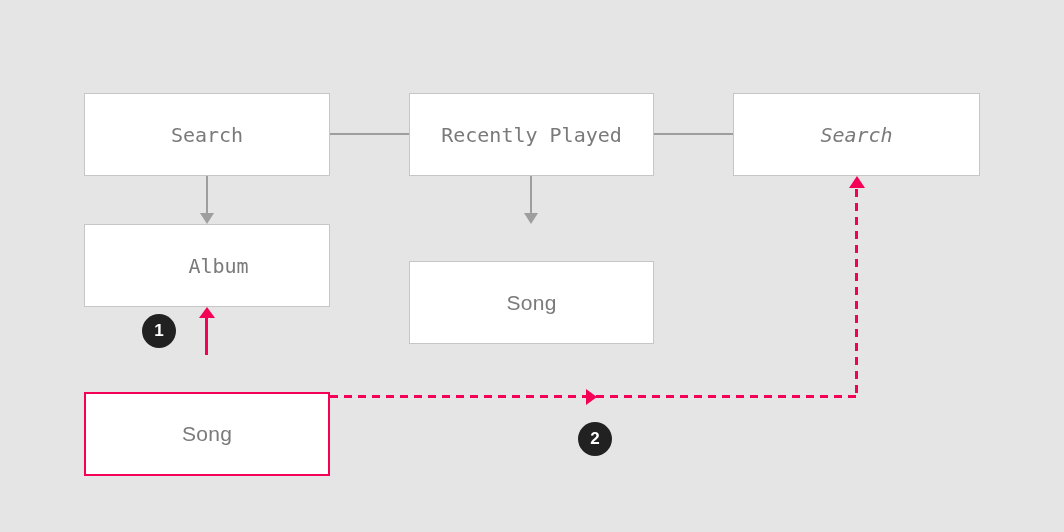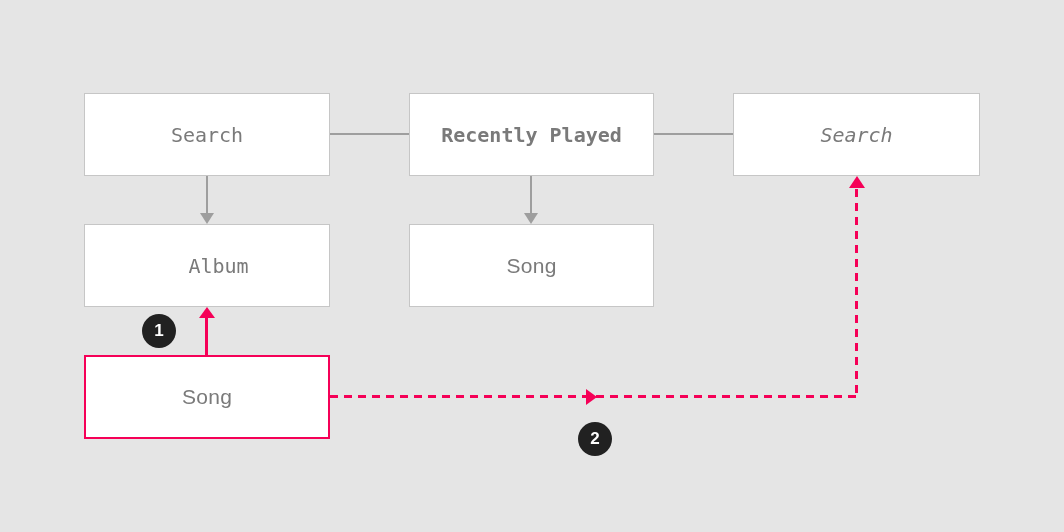--- a/index.html
+++ b/index.html
@@ -18,24 +18,24 @@
     position: absolute;
     box-sizing: border-box;
     background: #ffffff;
     border: 1px solid #c6c6c6;
     display: flex;
     align-items: center;
     justify-content: center;
     color: #7a7a7a;
   }
   .mono { font-family: "DejaVu Sans Mono", "Liberation Mono", monospace; font-size: 20px; }
-  .sans { font-family: "Liberation Sans", "DejaVu Sans", sans-serif; font-size: 21px; letter-spacing: 0.3px; }
+  .sans { font-family: "Liberation Sans", "DejaVu Sans", sans-serif; font-size: 21px; letter-spacing: 0.3px; margin-top: 37px; }
 
   #node-library          { left: 84px;  top: 93px;  width: 246px; height: 83px; }
-  #node-recently-played  { left: 409px; top: 93px;  width: 245px; height: 83px; font-weight: bold; }
+  #node-recently-played  { left: 409px; top: 93px;  width: 245px; height: 83px; }
   #node-search           { left: 733px; top: 93px;  width: 247px; height: 83px; font-style: italic; }
   #node-album            { left: 84px;  top: 224px; width: 246px; height: 83px; padding-left: 23px; }
   #node-song-mid         { left: 409px; top: 224px; width: 245px; height: 83px; }
   #node-song-selected    { left: 84px;  top: 355px; width: 246px; height: 84px; border: 2px solid #f50057; }
 
   
   .gray-hline { position: absolute; height: 2px; background: #9e9e9e; }
   #line-lib-rp     { left: 330px; top: 133px; width: 79px; }
   #line-rp-search  { left: 654px; top: 133px; width: 79px; }
 

